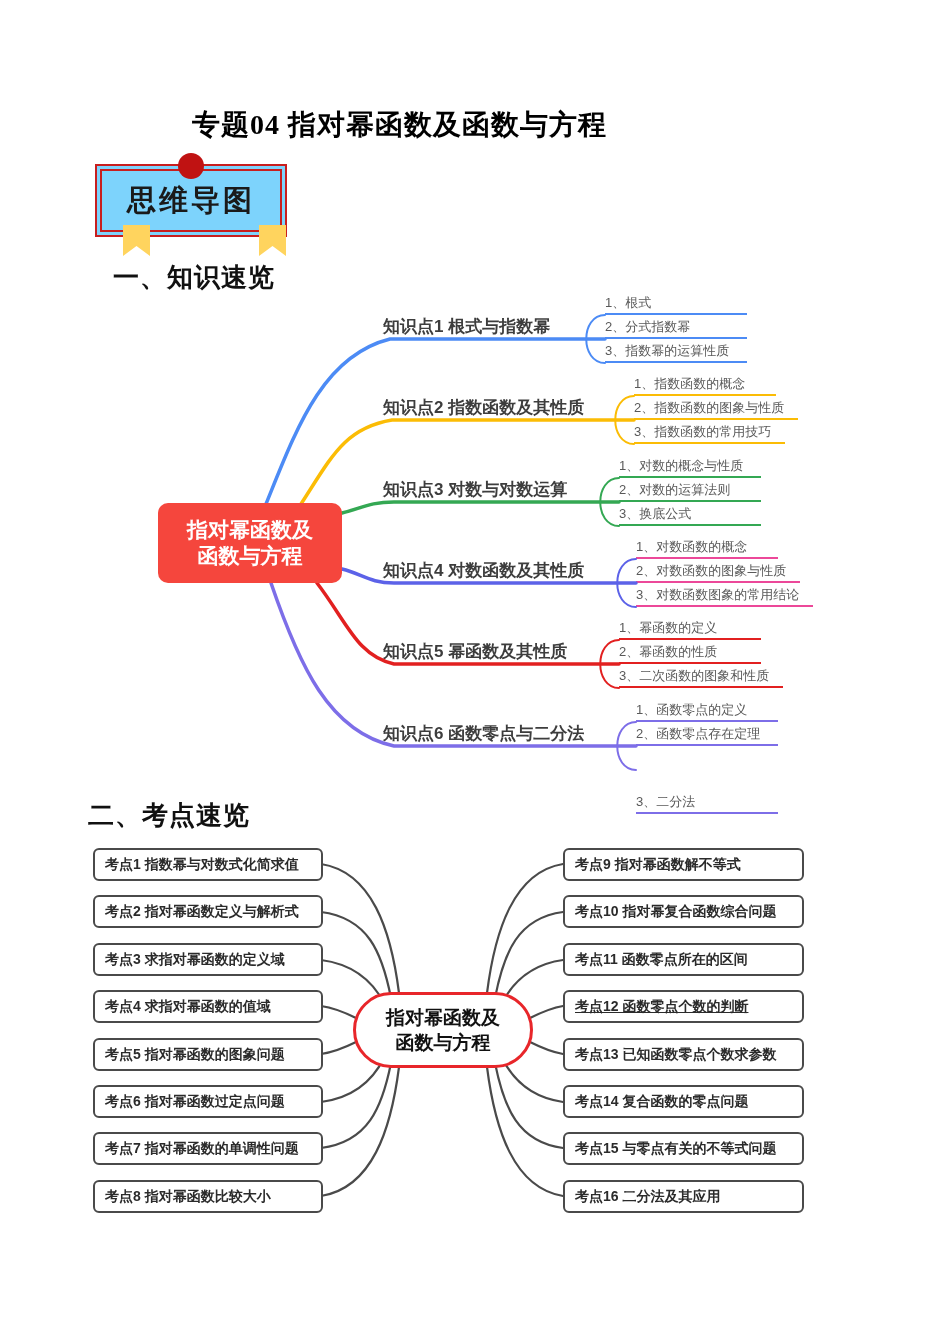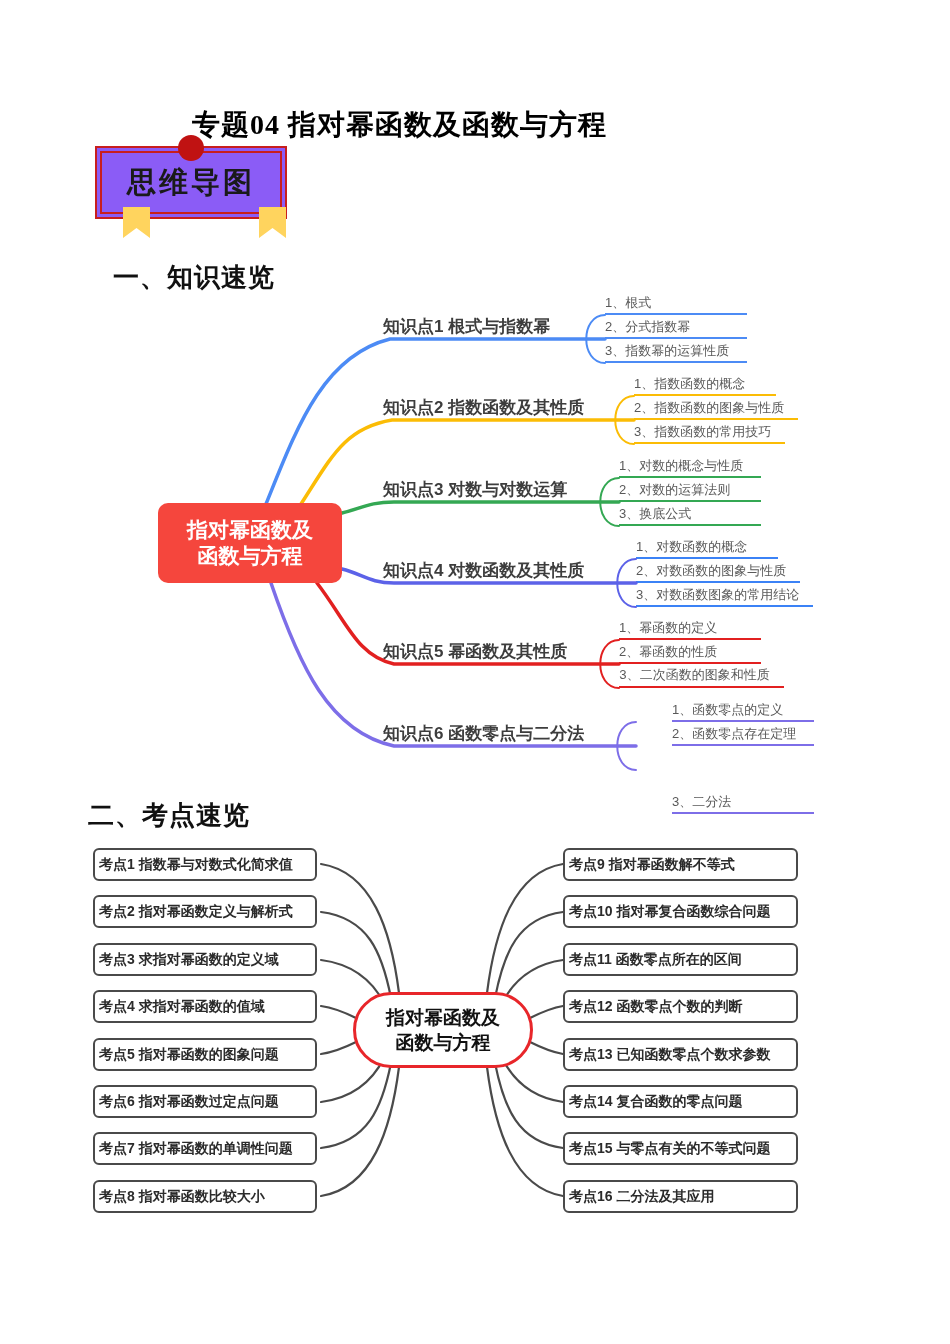--- a/index.html
+++ b/index.html
@@ -13,21 +13,21 @@
   .doc-title{
     left:0;top:106px;width:799px;text-align:center;
     font-family:"Liberation Serif","DejaVu Serif",serif;
     font-size:28px;font-weight:700;color:#000;letter-spacing:1px;
   }
   .section-heading{
     left:88px;font-family:"Liberation Serif","DejaVu Serif",serif;
     font-size:26px;font-weight:600;color:#111;letter-spacing:1px;
   }
   
-  .badge{left:95px;top:146px;width:188px;height:69px;border:2px solid #c81e1e;background:#8b5cf6;}
+  .badge{left:95px;top:164px;width:188px;height:69px;border:2px solid #c81e1e;background:#7dd3fc;}
   .badge-inner{position:absolute;left:3px;top:3px;right:3px;bottom:3px;border:2px solid #c81e1e;}
   .badge-label{position:absolute;left:0;top:0;width:100%;height:100%;
     display:flex;align-items:center;justify-content:center;
     font-size:29px;font-weight:700;color:#1a1a1a;letter-spacing:3px;}
   .badge-circle{position:absolute;left:50%;margin-left:-13px;top:-13px;width:26px;height:26px;
     border-radius:50%;background:#c01212;}
   .ribbon{position:absolute;width:27px;height:31px;background:#ffd45e;
     clip-path:polygon(0 0,100% 0,100% 100%,50% 68%,0 100%);z-index:3;}
   
   .center-node1{
@@ -36,28 +36,28 @@
     display:flex;flex-direction:column;justify-content:center;z-index:2;
   }
   .branch-label{font-size:17px;font-weight:700;color:#3d3d3d;white-space:nowrap;line-height:21px;}
   .sub-item{
     font-size:13px;color:#595959;white-space:nowrap;line-height:15px;
     display:inline-block;min-width:128px;padding:0 14px 3px 0;
   }
   .u-b1{border-bottom:2px solid #4c8bf5;}
   .u-b2{border-bottom:2px solid #fbbc05;}
   .u-b3{border-bottom:2px solid #34a853;}
-  .u-b4{border-bottom:2px solid #3b82f6;}
+  .u-b4{border-bottom:2px solid #ec4899;}
   .u-b5{border-bottom:2px solid #e22020;}
-  .u-b6{border-bottom:2px solid #7d6ee8;margin-left:36px;}
+  .u-b6{border-bottom:2px solid #7d6ee8;}
   
   .exam-box{
     height:29px;border:2px solid #4a4a4a;border-radius:6px;background:#fff;
     font-size:14px;font-weight:700;color:#2b2b2b;line-height:29px;
-    padding-left:4px;white-space:nowrap;z-index:2;
+    padding-left:10px;white-space:nowrap;z-index:2;
   }
   .exam-box.left{left:93px;width:216px;}
   .exam-box.right{left:563px;width:227px;}
   .center-node2{
     left:353px;top:992px;width:174px;height:70px;background:#fff;
     border:3px solid #e8262a;border-radius:38px;
     color:#111;font-weight:700;font-size:19px;line-height:25px;text-align:center;
     display:flex;flex-direction:column;justify-content:center;z-index:2;
   }
   svg.wires{position:absolute;left:0;top:0;pointer-events:none;z-index:1;}
@@ -137,41 +137,41 @@
 <div class="abs sub-item u-b3" style="left:619px;top:458px;">1、对数的概念与性质</div>
 <div class="abs sub-item u-b3" style="left:619px;top:482px;">2、对数的运算法则</div>
 <div class="abs sub-item u-b3" style="left:619px;top:506px;">3、换底公式</div>
 
 <div class="abs sub-item u-b4" style="left:636px;top:539px;">1、对数函数的概念</div>
 <div class="abs sub-item u-b4" style="left:636px;top:563px;">2、对数函数的图象与性质</div>
 <div class="abs sub-item u-b4" style="left:636px;top:587px;">3、对数函数图象的常用结论</div>
 
 <div class="abs sub-item u-b5" style="left:619px;top:620px;">1、幂函数的定义</div>
 <div class="abs sub-item u-b5" style="left:619px;top:644px;">2、幂函数的性质</div>
-<div class="abs sub-item u-b5" style="left:619px;top:668px;font-family:Liberation Mono, monospace;">3、二次函数的图象和性质</div>
+<div class="abs sub-item u-b5" style="left:619px;top:668px;">3、二次函数的图象和性质</div>
 
 <div class="abs sub-item u-b6" style="left:636px;top:702px;">1、函数零点的定义</div>
 <div class="abs sub-item u-b6" style="left:636px;top:726px;">2、函数零点存在定理</div>
 <div class="abs sub-item u-b6" style="left:636px;top:794px;">3、二分法</div>
 
 <div class="abs section-heading" style="top:798px;">二、考点速览</div>
 
 <div class="abs exam-box left" style="top:848px;">考点1  指数幂与对数式化简求值</div>
 <div class="abs exam-box left" style="top:895px;">考点2  指对幂函数定义与解析式</div>
 <div class="abs exam-box left" style="top:943px;">考点3  求指对幂函数的定义域</div>
 <div class="abs exam-box left" style="top:990px;">考点4  求指对幂函数的值域</div>
 <div class="abs exam-box left" style="top:1038px;">考点5  指对幂函数的图象问题</div>
 <div class="abs exam-box left" style="top:1085px;">考点6  指对幂函数过定点问题</div>
 <div class="abs exam-box left" style="top:1132px;">考点7  指对幂函数的单调性问题</div>
 <div class="abs exam-box left" style="top:1180px;">考点8  指对幂函数比较大小</div>
 
 <div class="abs exam-box right" style="top:848px;">考点9  指对幂函数解不等式</div>
 <div class="abs exam-box right" style="top:895px;">考点10  指对幂复合函数综合问题</div>
 <div class="abs exam-box right" style="top:943px;">考点11  函数零点所在的区间</div>
-<div class="abs exam-box right" style="top:990px;">考点12  函数零点个数的判断</div>
+<div class="abs exam-box right" style="top:990px;text-decoration:underline;">考点12  函数零点个数的判断</div>
 <div class="abs exam-box right" style="top:1038px;">考点13  已知函数零点个数求参数</div>
 <div class="abs exam-box right" style="top:1085px;">考点14  复合函数的零点问题</div>
 <div class="abs exam-box right" style="top:1132px;">考点15  与零点有关的不等式问题</div>
 <div class="abs exam-box right" style="top:1180px;">考点16  二分法及其应用</div>
 
 <div class="abs center-node2">
   <span>指对幂函数及</span>
   <span>函数与方程</span>
 </div>
 

